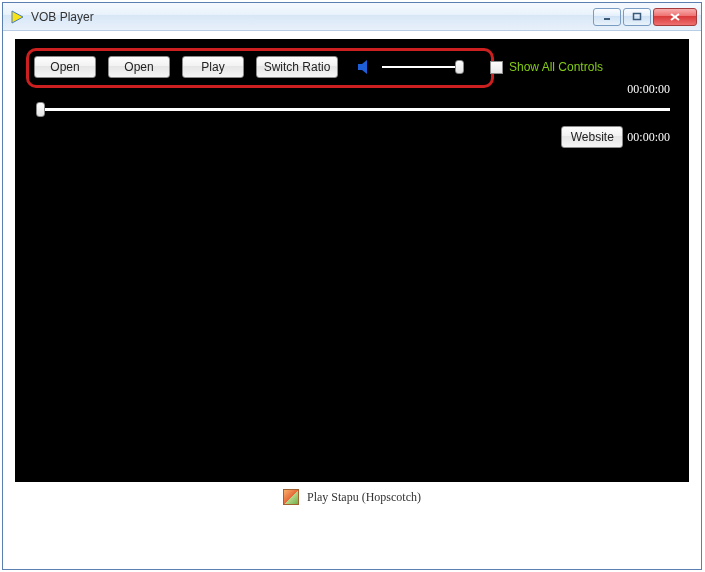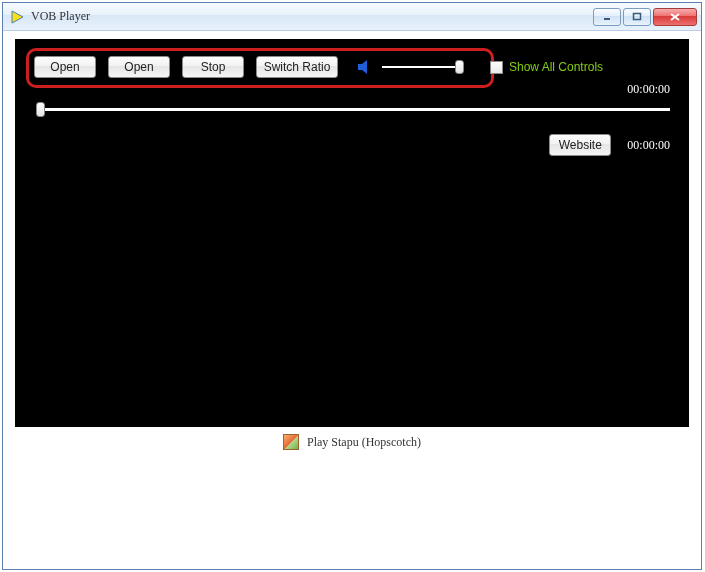--- a/index.html
+++ b/index.html
@@ -20,21 +20,20 @@
     flex-direction: column;
     margin: 2px;
   }
   .titlebar {
     height: 28px;
     background: linear-gradient(#f6fafe, #e8f1fb 45%, #d8e7f6 46%, #e8f1fb);
     border-bottom: 1px solid #b8cde4;
     display: flex;
     align-items: center;
     padding: 0 4px 0 6px;
-    font-family: Liberation Serif, serif;
   }
   .titlebar .app-icon {
     width: 16px; height: 16px; margin-right: 6px;
     position: relative;
   }
   .titlebar .app-icon svg { display: block; }
   .titlebar .title-text { color: #333; font-size: 12px; flex: 1; }
   .win-btns { display: flex; gap: 2px; }
   .win-btn {
     width: 28px; height: 18px;
@@ -55,21 +54,21 @@
 
   .content {
     flex: 1;
     display: flex;
     flex-direction: column;
     padding: 8px 12px 6px 12px;
   }
   .player-area {
     background: #000;
     position: relative;
-    height: 388px;
+    height: 443px;
     border: 1px solid #000;
   }
 
   
   .highlight {
     position: absolute;
     top: 8px; left: 10px;
     width: 468px;
     height: 40px;
     border: 3px solid #cc1f1f;
@@ -155,24 +154,23 @@
     background: linear-gradient(#fdfdfd,#e5e5e5);
     border: 1px solid #888; border-radius: 3px;
   }
 
   .row2 {
     position: absolute;
     top: 86px;
     right: 18px;
     display: flex;
     align-items: center;
-    gap: 16px;
+    gap: 4px;
     color: #fff;
     font: 12px "Comic Sans MS", cursive;
-    margin-top: 8px;
   }
   .row2 .btn { min-width: 62px; }
 
   .footer {
     height: 30px;
     display: flex;
     align-items: center;
     justify-content: center;
     gap: 8px;
     font: 12px "Comic Sans MS", cursive;
@@ -217,21 +215,21 @@
   </div>
 
   <div class="content">
     <div class="player-area">
 
       <div class="highlight"></div>
 
       <div class="toolbar-row">
         <button class="btn">Open</button>
         <button class="btn">Open</button>
-        <button class="btn">Stop</button>
+        <button class="btn">Play</button>
         <button class="btn" style="min-width:82px">Switch Ratio</button>
 
         <span class="vol-icon">
           <svg width="18" height="18" viewBox="0 0 18 18">
             <polygon points="2,6 6,6 11,2 11,16 6,12 2,12" fill="#1e5fd8"></polygon>
           </svg>
         </span>
         <div class="vol-slider">
           <div class="track"></div>
           <div class="thumb"></div>

